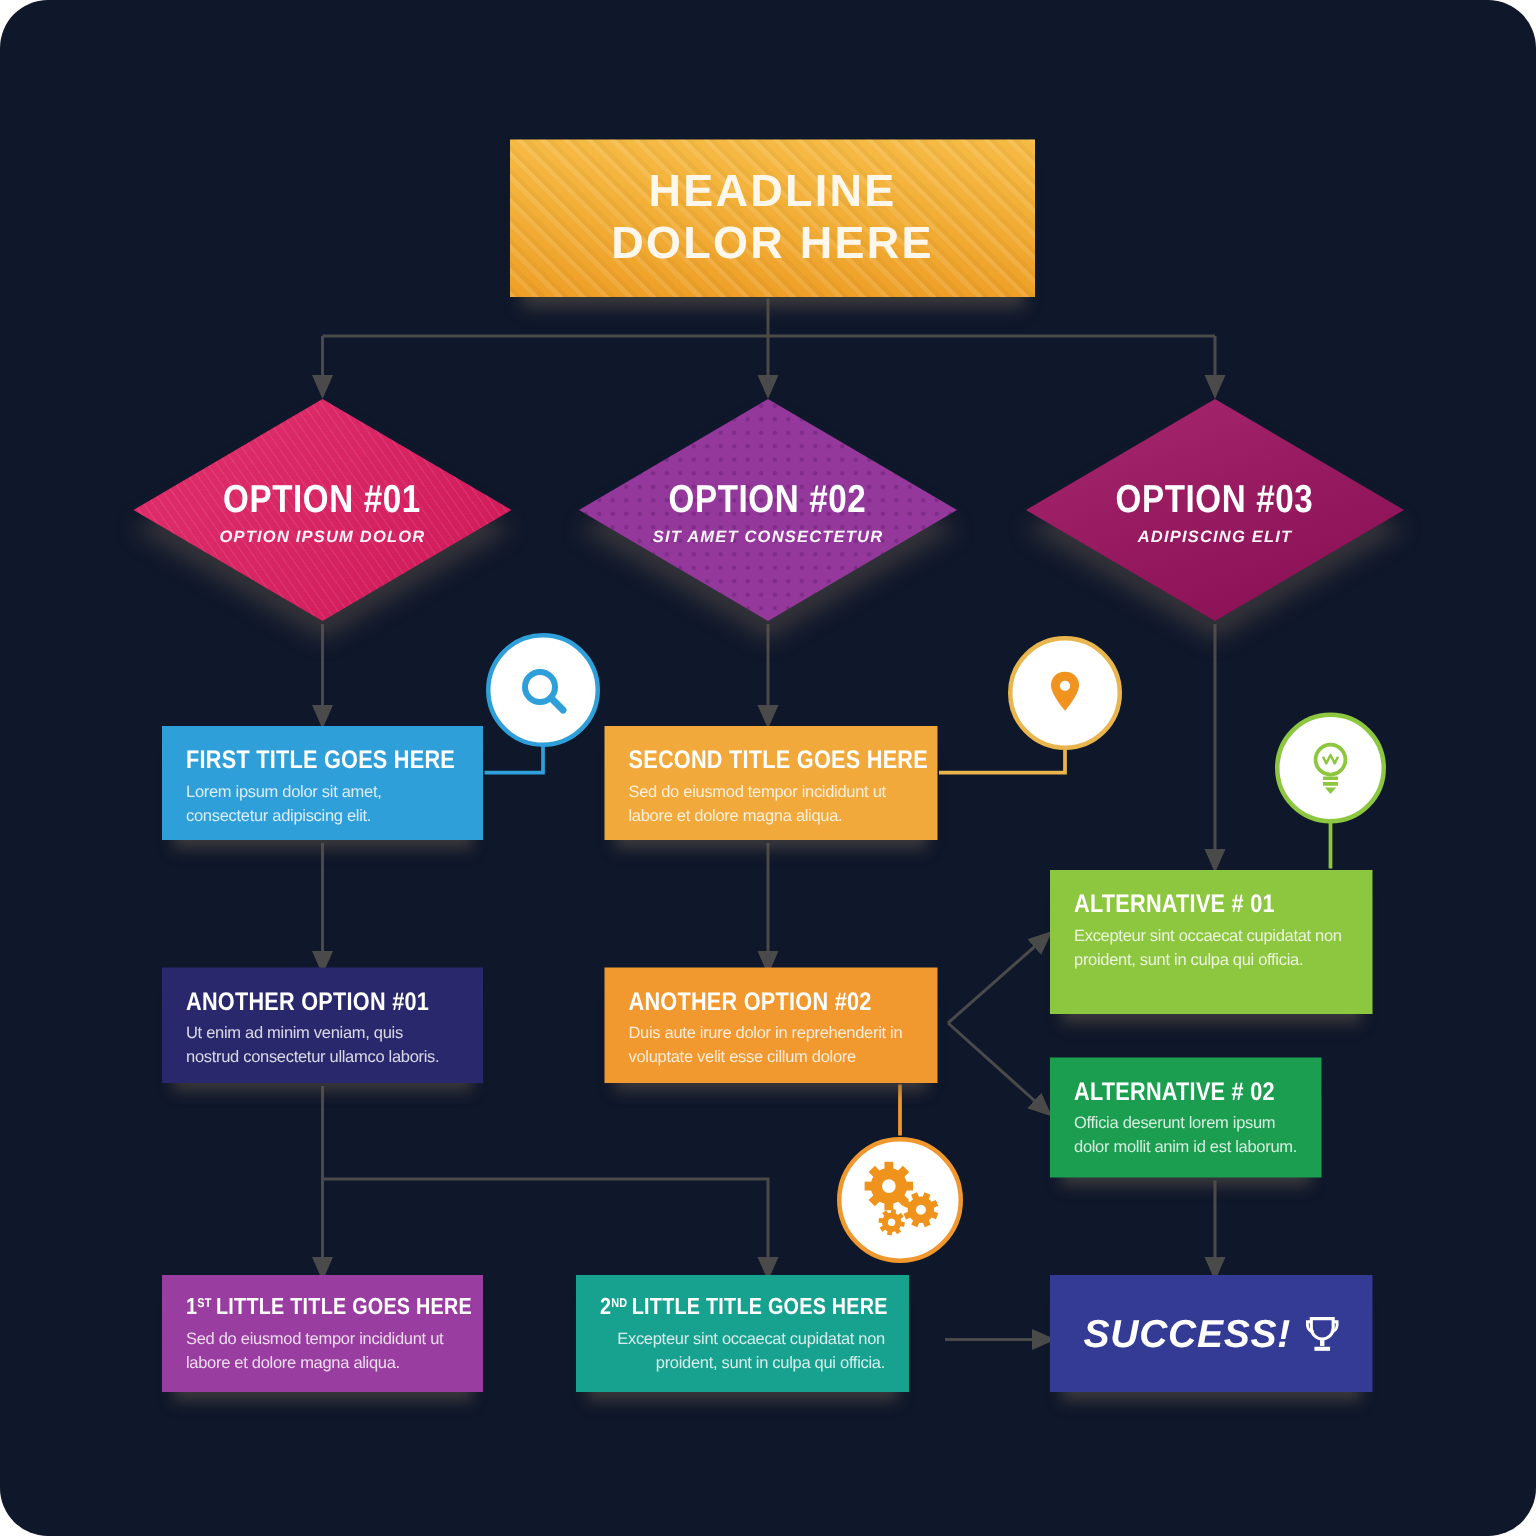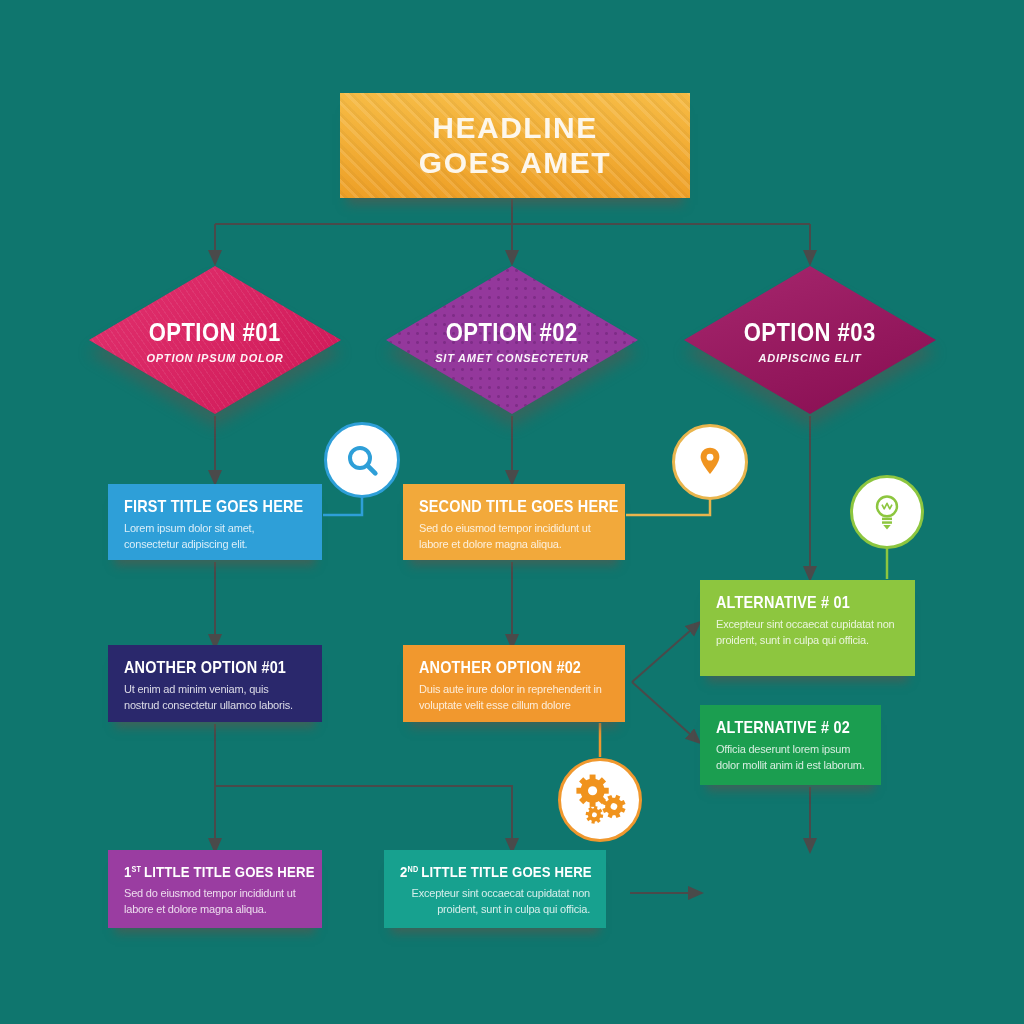--- a/index.html
+++ b/index.html
@@ -1,18 +1,19 @@
 <!DOCTYPE html>
 <html><head>
 <meta charset="utf-8">
 <style>
   html,body{margin:0;padding:0;background:#ffffff;}
   #canvas{
-    position:relative;width:1024px;height:1024px;background:#0f766e;overflow:hidden;
+    position:relative;width:1024px;height:1024px;background:#0f172a;overflow:hidden;
     font-family:"Liberation Sans","DejaVu Sans",sans-serif;
+    border-radius:32px;
   }
   svg.connectors{position:absolute;left:0;top:0;z-index:1;}
   .node{position:absolute;z-index:2;color:#fff;box-sizing:border-box;}
 
   
   .headline{
     display:flex;align-items:center;justify-content:center;text-align:center;
     background:
       repeating-linear-gradient(45deg,rgba(255,255,255,0.10) 0 3px,rgba(0,0,0,0.03) 3px 6px,transparent 6px 11px),
       linear-gradient(180deg,#f6bb45,#eea027);
@@ -83,21 +84,21 @@
     </g>
     <path d="M362,497 V515 H323" stroke="#2e9fd8" stroke-width="2.5" fill="none"></path>
     <path d="M710,499 V515 H626" stroke="#e9b54d" stroke-width="2.5" fill="none"></path>
     <path d="M887,548 V579" stroke="#8dc63f" stroke-width="2.5" fill="none"></path>
     <path d="M600,723 V757" stroke="#f0982e" stroke-width="2.5" fill="none"></path>
   </svg>
 
   <div class="node headline" style="left:340px;top:93px;width:350px;height:105px;">
     <div class="headline-text">
       <div>HEADLINE</div>
-      <div>GOES AMET</div>
+      <div>DOLOR HERE</div>
     </div>
   </div>
 
   <div class="node diamond" style="left:89px;top:266px;width:252px;height:148px;">
     <div class="diamond-shape tex-hatch" style="background-color: rgb(223, 26, 94);">
       <div class="diamond-title cond-c">OPTION #01</div>
       <div class="diamond-sub">OPTION IPSUM DOLOR</div>
     </div>
   </div>
   <div class="node diamond" style="left:386px;top:266px;width:252px;height:148px;">
@@ -139,20 +140,30 @@
     <div class="box-body">Officia deserunt lorem ipsum dolor mollit anim id est laborum.</div>
   </div>
 
   <div class="node rbox" style="left: 108px; top: 850px; width: 214px; height: 78px; background-color: rgb(154, 61, 161);">
     <div class="box-title box-title-sm"><span class="cond"><span>1</span><span class="ord">ST</span><span class="gap-l">LITTLE TITLE GOES HERE</span></span></div>
     <div class="box-body">Sed do eiusmod tempor incididunt ut labore et dolore magna aliqua.</div>
   </div>
   <div class="node rbox" style="left: 384px; top: 850px; width: 222px; height: 78px; background-color: rgb(23, 161, 143); text-align: right;">
     <div class="box-title box-title-sm"><span class="cond"><span>2</span><span class="ord">ND</span><span class="gap-l">LITTLE TITLE GOES HERE</span></span></div>
     <div class="box-body">Excepteur sint occaecat cupidatat non proident, sunt in culpa qui officia.</div>
+  </div>
+  <div class="node success" style="left: 700px; top: 850px; width: 215px; height: 78px; background-color: rgb(51, 59, 148);">
+    <span class="success-text">SUCCESS!</span>
+    <svg width="23" height="25" viewBox="0 0 22 24">
+      <path d="M4,2 h14 v6 a7,7 0 0 1 -14,0 z" fill="none" stroke="#ffffff" stroke-width="2"></path>
+      <path d="M4,4 H1.5 v2.5 a4.5,4.5 0 0 0 4,4" fill="none" stroke="#ffffff" stroke-width="1.8"></path>
+      <path d="M18,4 h2.5 v2.5 a4.5,4.5 0 0 1 -4,4" fill="none" stroke="#ffffff" stroke-width="1.8"></path>
+      <rect x="9.6" y="15" width="2.8" height="4.5" fill="#ffffff"></rect>
+      <rect x="6" y="20" width="10" height="2.6" fill="#ffffff"></rect>
+    </svg>
   </div>
 
   <div class="icircle" style="left:324px;top:422px;width:76px;height:76px;border:3px solid #2e9fd8;">
     <svg width="44" height="44" viewBox="0 0 66 66">
       <circle cx="30" cy="30" r="15" fill="none" stroke="#2e9fd8" stroke-width="6"></circle>
       <line x1="41" y1="41" x2="53" y2="53" stroke="#2e9fd8" stroke-width="7" stroke-linecap="round"></line>
     </svg>
   </div>
   <div class="icircle" style="left:672px;top:424px;width:76px;height:76px;border:3px solid #e9b54d;">
     <svg width="42" height="48" viewBox="0 0 74 74">

